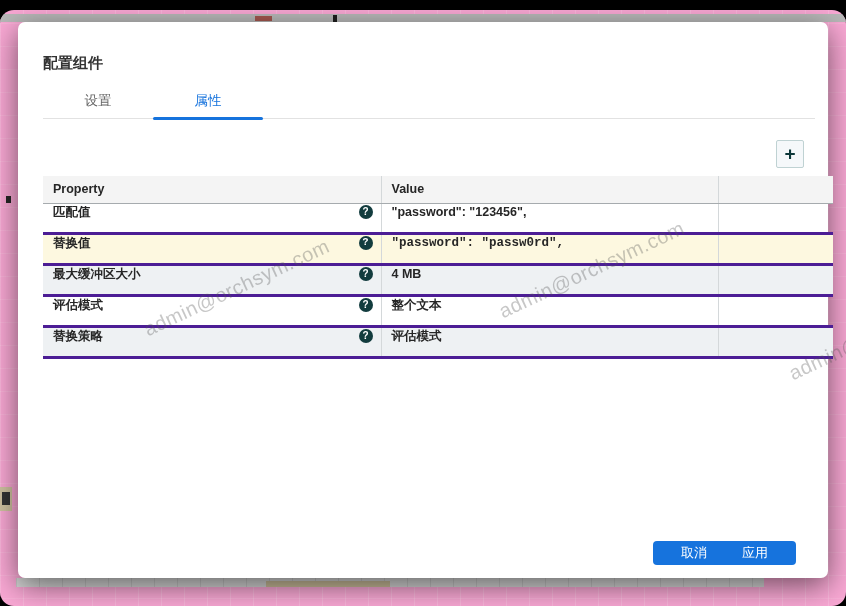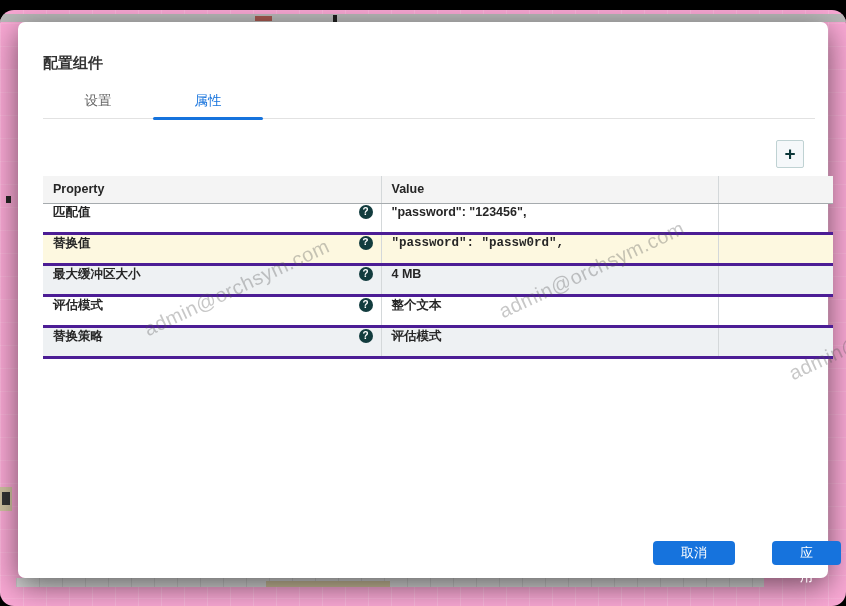--- a/index.html
+++ b/index.html
@@ -71,21 +71,21 @@
   .prop-cell { display:flex; align-items:center; justify-content:space-between; }
   .help-icon { flex:0 0 auto; width:14px; height:14px; margin-right:8px; border-radius:50%;
                background:#123c3e; color:#fff; font-size:10px; font-weight:bold;
                text-align:center; line-height:14px; cursor:pointer; }
 
   
   .btn { position:absolute; top:519px; height:24px; min-width:64px; padding:0 28px;
          background:#1673dd; color:#fff; border:none; border-radius:4px;
          font-size:13px; font-family:inherit; cursor:pointer; line-height:24px; }
   .btn-cancel { left:635px; }
-  .btn-apply  { left:754px; }
+  .btn-apply  { left:696px; }
 </style>
 </head>
 <body>
 
 <div class="window">
   <div class="stage">
     <div class="grid"></div>
     <div class="frag strip-top"></div>
     <div class="frag frag-red"></div>
     <div class="frag frag-blkdash"></div>

